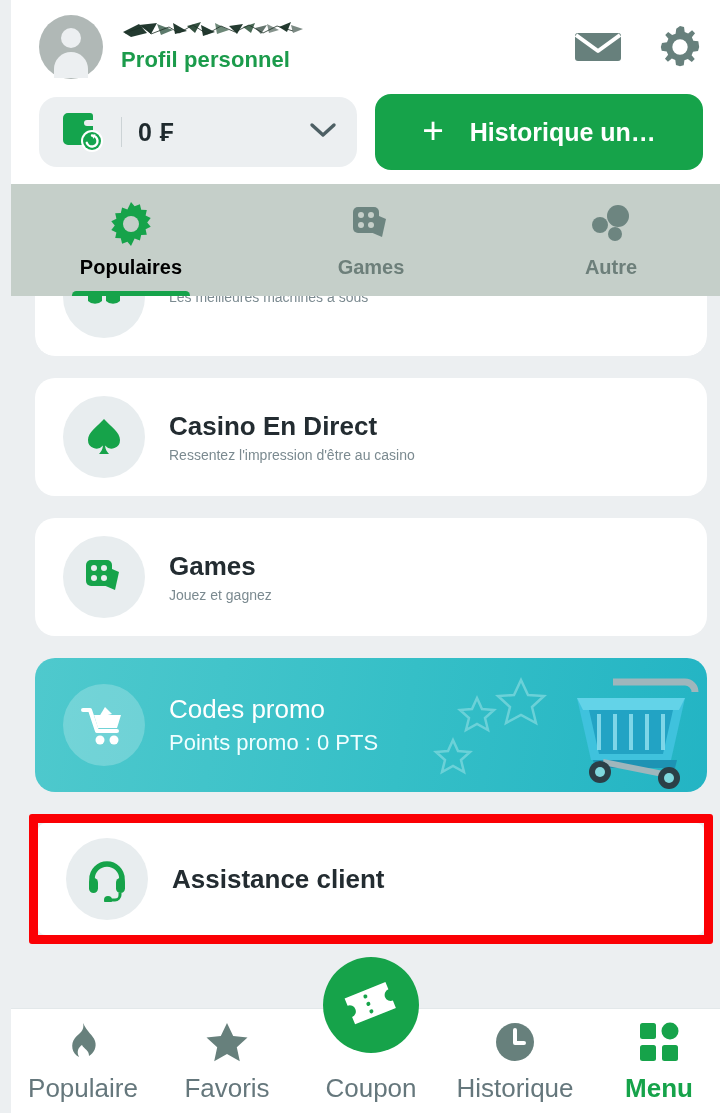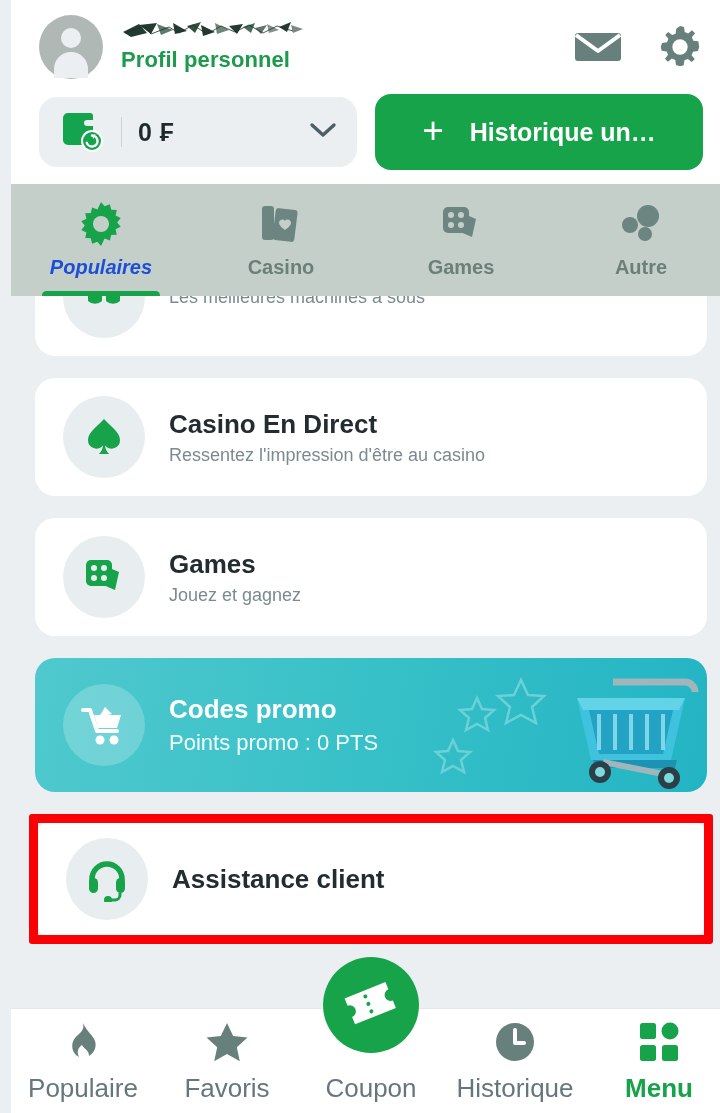--- a/index.html
+++ b/index.html
@@ -61,54 +61,54 @@
   
   .cat-tabs {
     background: #c5cfc9; height: 112px; display: flex; align-items: stretch; position: relative;
   }
   .cat-tab {
     flex: 1 1 0; display: flex; flex-direction: column; align-items: center;
     justify-content: center; gap: 9px; position: relative; cursor: pointer;
   }
   .cat-ic { height: 46px; display: flex; align-items: center; justify-content: center; }
   .cat-label { font-size: 20px; font-weight: bold; color: #6d7f7a; }
-  .cat-tab.active .cat-label { color: #1d4ed8; font-style: italic; }
+  .cat-tab.active .cat-label { color: #000000; }
   .cat-underline {
     position: absolute; bottom: -4px; left: 50%; transform: translateX(-50%);
     width: 118px; height: 9px; background: #16a34a; border-radius: 5px;
   }
 
   
   .list-area { position: relative; padding: 0 24px; height: 660px; overflow: hidden; }
   .card {
     background: #fff; border-radius: 20px; display: flex; align-items: center;
     padding: 0 28px; height: 118px; margin-bottom: 22px; cursor: pointer;
   }
   .card-clip { height: 60px; margin-bottom: 22px; overflow: hidden; position: relative; border-radius: 0 0 20px 20px; }
   .card-clip .card { margin-bottom: 0; position: absolute; bottom: 0; left: 0; right: 0; }
   .card-ic {
     flex: 0 0 82px; height: 82px; border-radius: 50%; background: #e8edef;
     display: flex; align-items: center; justify-content: center; margin-right: 24px;
   }
   .card-txt { display: flex; flex-direction: column; gap: 5px; }
   .card-title { font-size: 26px; font-weight: bold; color: #232c31; }
-  .card-sub { font-size: 18px; color: #7b8a90; }
+  .card-sub { font-size: 14px; color: #7b8a90; }
 
   
   .promo {
     position: relative; height: 134px; border-radius: 20px; margin-bottom: 22px;
     background: linear-gradient(100deg, #4fc9cd 0%, #35bfc7 55%, #23b4c4 100%);
     display: flex; align-items: center; padding: 0 28px; overflow: hidden; cursor: pointer;
   }
   .promo-ic {
     flex: 0 0 82px; height: 82px; border-radius: 50%; background: rgba(255,255,255,.22);
     display: flex; align-items: center; justify-content: center; margin-right: 24px; z-index: 2;
   }
   .promo-txt { z-index: 2; display: flex; flex-direction: column; gap: 5px; }
-  .promo-title { font-size: 26px; font-weight: bold; color: #fff; }
+  .promo-title { font-size: 26px; font-weight: normal; color: #fff; }
   .promo-sub { font-size: 22px; color: #f0feff; }
   .promo-art { position: absolute; right: 0; top: 0; bottom: 0; width: 290px; z-index: 1; }
 
   
   .highlight-wrap {
     border: 9px solid #fb0004; border-radius: 3px; padding: 0;
     margin: 0 -6px 12px -6px; background: #eceff1;
   }
   .highlight-wrap .card { margin-bottom: 0; border-radius: 8px; height: 112px; }
 
@@ -218,30 +218,20 @@
         <svg width="46" height="46" viewBox="0 0 46 46">
           <path d="M23 1 l3.6 4.3 5.3-2.1 1.3 5.5 5.6 .4 -1.2 5.5 5.1 2.4 -3.5 4.4 3.5 4.4 -5.1 2.4 1.2 5.5 -5.6 .4 -1.3 5.5 -5.3-2.1 L23 45 l-3.6-4.3 -5.3 2.1 -1.3-5.5 -5.6-.4 1.2-5.5 -5.1-2.4 3.5-4.4 -3.5-4.4 5.1-2.4 -1.2-5.5 5.6-.4 1.3-5.5 5.3 2.1 z" fill="#16a34a"></path>
           <circle cx="23" cy="23" r="8" fill="#c5cfc9"></circle>
         </svg>
       </div>
       <div class="cat-label">Populaires</div>
       <div class="cat-underline"></div>
     </div>
 
 
-    <div class="cat-tab">
-      <div class="cat-ic">
-        <svg width="46" height="46" viewBox="0 0 46 46">
-          <rect x="4" y="5" width="12" height="34" rx="3" fill="#6d8580"></rect>
-          <rect x="16" y="8" width="22" height="32" rx="3" fill="#6d8580" transform="rotate(7 27 24)"></rect>
-          <path d="M27 20 c-2-3 -6-1 -6 2 c0 3 6 7 6 7 c0 0 6-4 6-7 c0-3 -4-5 -6-2 z" fill="#c5cfc9"></path>
-        </svg>
-      </div>
-      <div class="cat-label">Casino</div>
-    </div>
 
     <div class="cat-tab">
       <div class="cat-ic">
         <svg width="46" height="46" viewBox="0 0 46 46">
           <path d="M24 12 l14 6 -4 18 -14-6 z" fill="#6d8580"></path>
           <rect x="5" y="6" width="26" height="26" rx="5" fill="#6d8580"></rect>
           <g fill="#c5cfc9">
             <circle cx="13" cy="14" r="3"></circle>
               <circle cx="23" cy="14" r="3"></circle>
             <circle cx="13" cy="24" r="3"></circle>

